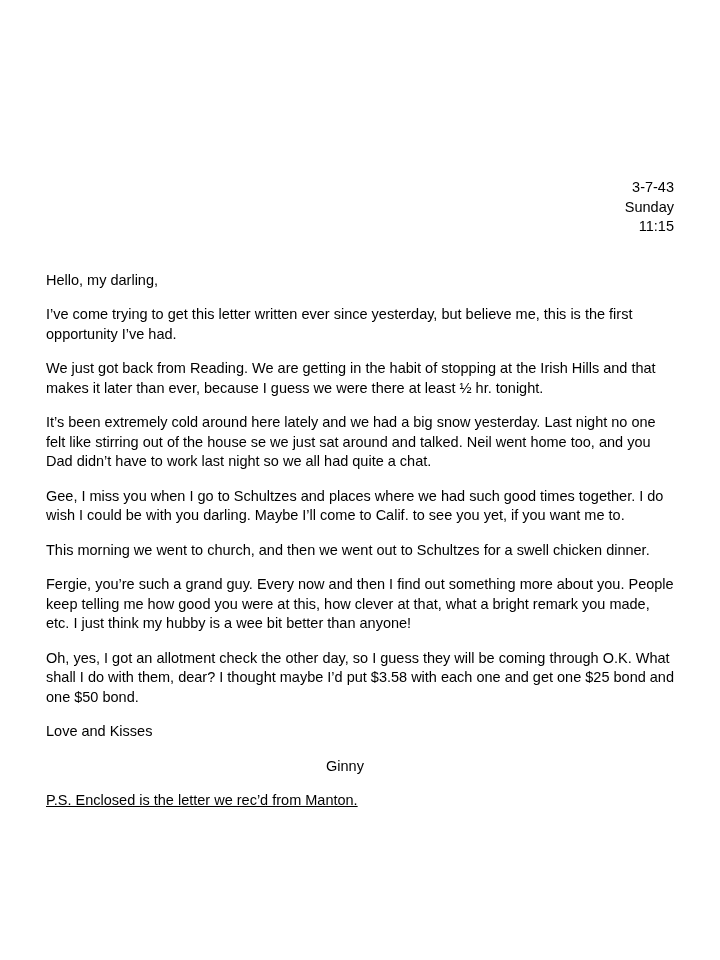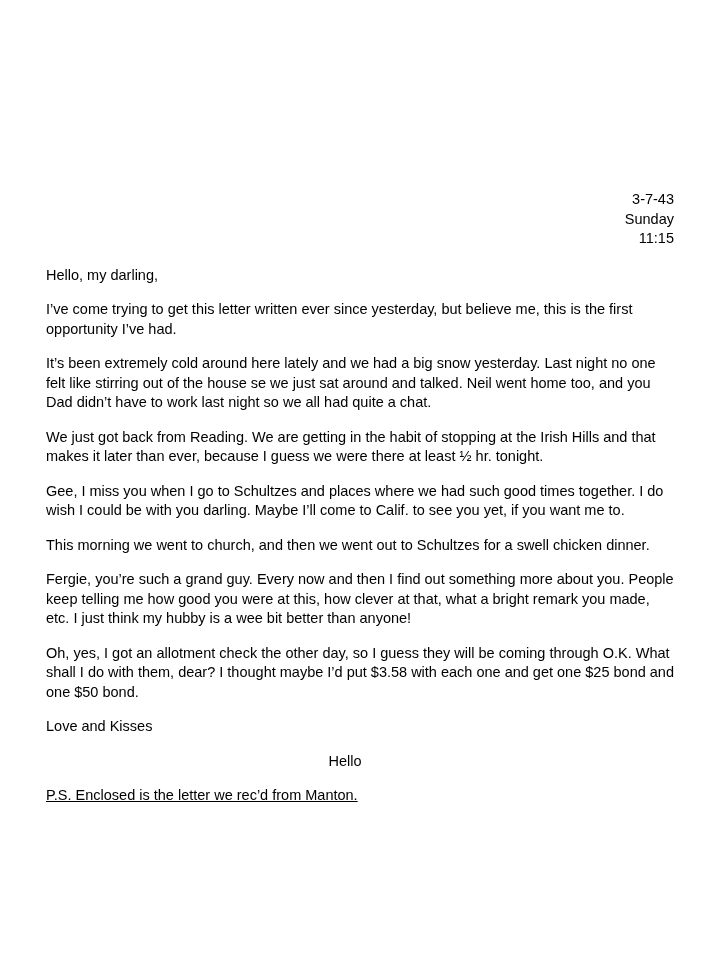--- a/index.html
+++ b/index.html
@@ -12,33 +12,33 @@
     background: #ffffff;
     font-family: "Liberation Sans", sans-serif;
     color: #000000;
     overflow: hidden;
   }
   .page {
     position: relative;
     width: 720px;
     height: 916px;
     box-sizing: border-box;
-    padding: 12px 46px;
+    padding: 0 46px;
   }
   .header-block {
     padding-top: 178px;
     text-align: right;
     font-size: 14.5px;
     line-height: 19.5px;
   }
   .header-block div {
     margin: 0;
   }
   .letter-body {
-    margin-top: 17px;
+    margin-top: 34px;
     font-size: 14.5px;
     line-height: 19.5px;
   }
   .para {
     margin: 0 0 15px 0;
     text-align: left;
   }
   .para:last-child {
     margin-bottom: 0;
     text-decoration: underline;
@@ -62,26 +62,26 @@
     <div>3-7-43</div>
     <div>Sunday</div>
     <div>11:15</div>
   </div>
 
   <div class="letter-body">
 
     <p class="para">Hello, my darling,</p>
 
     <p class="para">I’ve come trying to get this letter written ever since yesterday, but believe me, this is the first opportunity I’ve had.</p>
+    <p class="para">We just got back from Reading.  We are getting in the habit of stopping at the Irish Hills and that makes it later than ever, because I guess we were there at least ½ hr. tonight.</p>
     <p class="para">It’s been extremely cold around here lately and we had a big snow yesterday.  Last night no one felt like stirring out of the house se we just sat around and talked.  Neil went home too, and you Dad didn’t have to work last night so we all had quite a chat.</p>
-    <p class="para">We just got back from Reading.  We are getting in the habit of stopping at the Irish Hills and that makes it later than ever, because I guess we were there at least ½ hr. tonight.</p>
     <p class="para">Gee, I miss you when I go to Schultzes and places where we had such good times together.  I do wish I could be with you darling.  Maybe I’ll come to Calif. to see you yet, if you want me to.</p>
     <p class="para">This morning we went to church, and then we went out to Schultzes for a swell chicken dinner.</p>
     <p class="para">Fergie, you’re such a grand guy.  Every now and then I find out something more about you.  People keep telling me how good you were at this, how clever at that, what a bright remark you made, etc.  I just think my hubby is a wee bit better than anyone!</p>
     <p class="para">Oh, yes, I got an allotment check the other day, so I guess they will be coming through O.K.  What shall I do with them, dear?  I thought maybe I’d put $3.58 with each one and get one $25 bond and one $50 bond.</p>
 
     <p class="closing">Love and Kisses</p>
-    <p class="signature">Hello</p>
+    <p class="signature">Ginny</p>
 
     <p class="para">P.S. Enclosed is the letter we rec’d from Manton.</p>
 
   </div>
 </div>
 
 </body></html>

